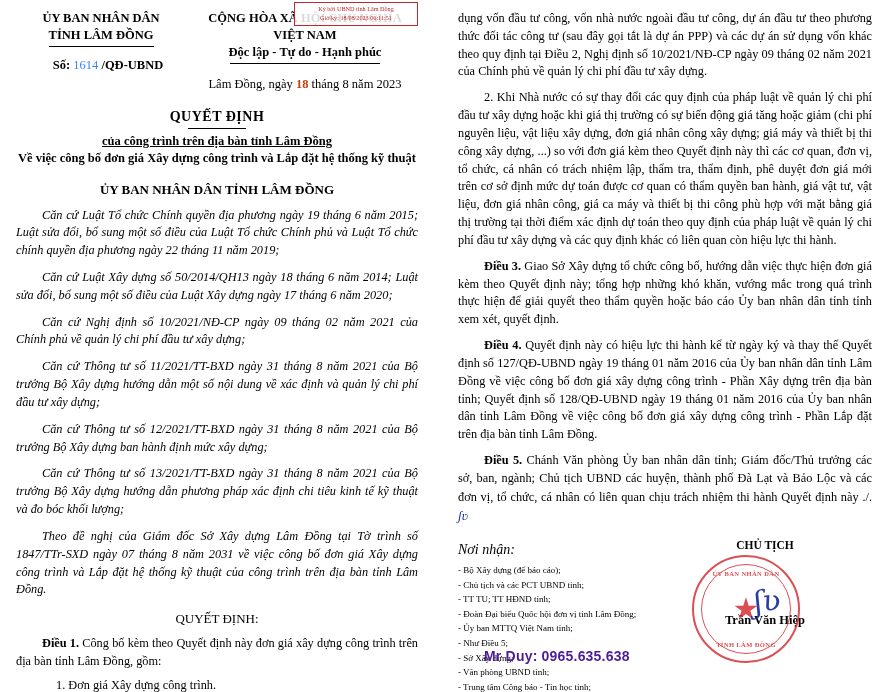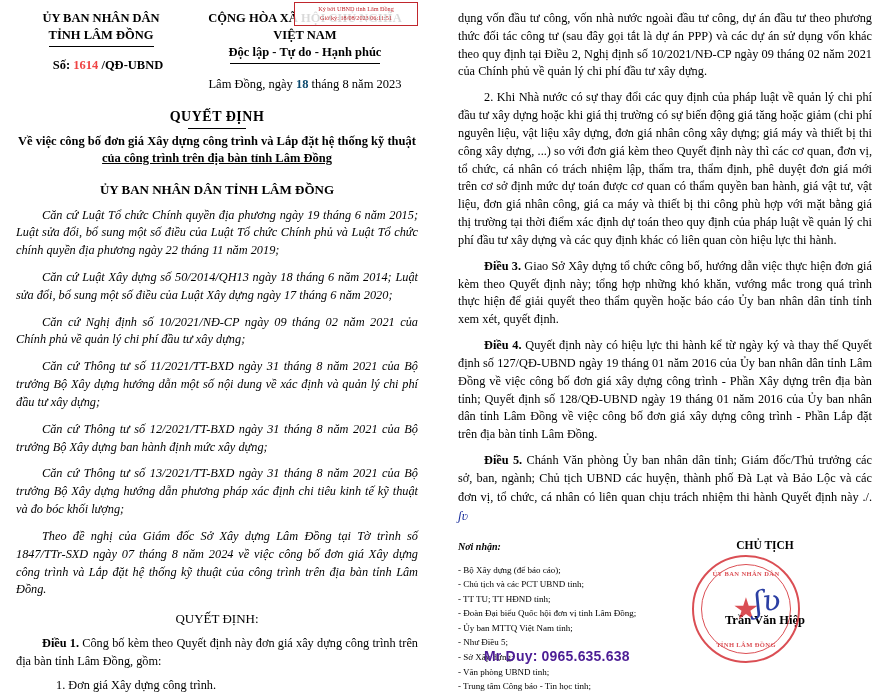--- a/index.html
+++ b/index.html
@@ -69,31 +69,31 @@
     height: 1px;
     background: #000;
     margin: 2px auto 4px auto;
   }
   .sohieu {
     font-size: 12.5px;
     margin-top: 10px;
     padding-left: 14px;
   }
   .sohieu .num {
-    font-weight: bold;
-    color: #ef4444;
+    font-weight: normal;
+    color: #3b82f6;
     font-family: "Liberation Serif", serif;
   }
   .date-line {
     font-size: 12.5px;
     text-align: center;
     margin-top: 12px;
   }
   .date-line .hw {
-    color: #0c4a6e;
+    color: #c2410c;
     font-weight: bold;
   }
 
   .stamp-box {
     position: absolute;
     left: 286px;
     top: 2px;
     width: 120px;
     border: 1px solid #c0272d;
     color: #c0272d;
@@ -168,24 +168,24 @@
   .sig-wrap {
     display: flex;
     margin-top: 14px;
   }
   .noi-nhan {
     width: 200px;
     font-size: 9px;
     line-height: 1.62;
   }
   .noi-nhan .nn-title {
-    font-weight: bold;
+    font-weight: normal;
     font-style: italic;
-    font-size: 10px;
-    margin-bottom: 7px;
+    font-size: 14px;
+    margin-bottom: 1px;
   }
   .sig {
     flex: 1;
     text-align: center;
     position: relative;
     font-size: 11.5px;
   }
   .sig .s1 { font-weight: bold; font-size: 11.5px; }
   .sig .s2 { font-weight: bold; font-size: 11.5px; }
   .sig .name {
@@ -291,33 +291,33 @@
     </div>
 
     <div class="stamp-box">
       <div>Ký bởi UBND tỉnh Lâm Đồng</div>
       <div>Giờ ký: 18/08/2023 06:11:51</div>
     </div>
 
     <div class="title-block">
       <div class="title-main">QUYẾT ĐỊNH</div>
       <div class="title-rule"></div>
+      <div class="title-sub"><u>của công trình trên địa bàn tỉnh Lâm Đồng</u></div>
       <div class="title-sub">Về việc công bố đơn giá Xây dựng công trình và Lắp đặt hệ thống kỹ thuật</div>
-      <div class="title-sub"><u>của công trình trên địa bàn tỉnh Lâm Đồng</u></div>
     </div>
 
     <div class="org">ỦY BAN NHÂN DÂN TỈNH LÂM ĐỒNG</div>
 
     <p class="can-cu">Căn cứ Luật Tổ chức Chính quyền địa phương ngày 19 tháng 6 năm 2015; Luật sửa đổi, bổ sung một số điều của Luật Tổ chức Chính phủ và Luật Tổ chức chính quyền địa phương ngày 22 tháng 11 năm 2019;</p>
     <p class="can-cu">Căn cứ Luật Xây dựng số 50/2014/QH13 ngày 18 tháng 6 năm 2014; Luật sửa đổi, bổ sung một số điều của Luật Xây dựng ngày 17 tháng 6 năm 2020;</p>
     <p class="can-cu">Căn cứ Nghị định số 10/2021/NĐ-CP ngày 09 tháng 02 năm 2021 của Chính phủ về quản lý chi phí đầu tư xây dựng;</p>
     <p class="can-cu">Căn cứ Thông tư số 11/2021/TT-BXD ngày 31 tháng 8 năm 2021 của Bộ trưởng Bộ Xây dựng hướng dẫn một số nội dung về xác định và quản lý chi phí đầu tư xây dựng;</p>
     <p class="can-cu">Căn cứ Thông tư số 12/2021/TT-BXD ngày 31 tháng 8 năm 2021 của Bộ trưởng Bộ Xây dựng ban hành định mức xây dựng;</p>
     <p class="can-cu">Căn cứ Thông tư số 13/2021/TT-BXD ngày 31 tháng 8 năm 2021 của Bộ trưởng Bộ Xây dựng hướng dẫn phương pháp xác định chi tiêu kinh tế kỹ thuật và đo bóc khối lượng;</p>
-    <p class="can-cu">Theo đề nghị của Giám đốc Sở Xây dựng Lâm Đồng tại Tờ trình số 1847/TTr-SXD ngày 07 tháng 8 năm 2024 về việc công bố đơn giá Xây dựng công trình và Lắp đặt hệ thống kỹ thuật của công trình trên địa bàn tỉnh Lâm Đồng.</p>
+    <p class="can-cu">Theo đề nghị của Giám đốc Sở Xây dựng Lâm Đồng tại Tờ trình số 1847/TTr-SXD ngày 07 tháng 8 năm 2031 về việc công bố đơn giá Xây dựng công trình và Lắp đặt hệ thống kỹ thuật của công trình trên địa bàn tỉnh Lâm Đồng.</p>
 
     <div class="center-bold">QUYẾT ĐỊNH:</div>
 
     <p class="body"><span class="b">Điều 1.</span><span> Công bố kèm theo Quyết định này đơn giá xây dựng công trình trên địa bàn tỉnh Lâm Đồng, gồm:</span></p>
     <p class="list-item">1. Đơn giá Xây dựng công trình.</p>
 
   </div>
 
   <div class="col col-right">
     <p class="body noind" style="margin-top:0;">dụng vốn đầu tư công, vốn nhà nước ngoài đầu tư công, dự án đầu tư theo phương thức đối tác công tư (sau đây gọi tắt là dự án PPP) và các dự án sử dụng vốn khác theo quy định tại Điều 2, Nghị định số 10/2021/NĐ-CP ngày 09 tháng 02 năm 2021 của Chính phủ về quản lý chi phí đầu tư xây dựng.</p>

